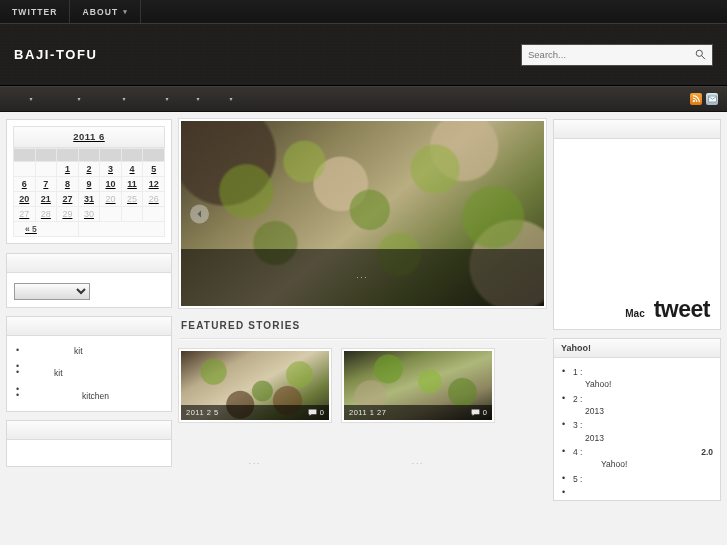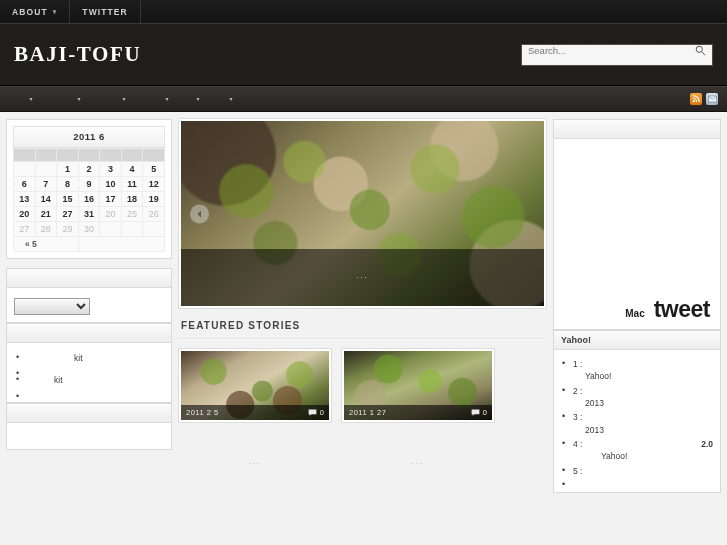--- a/index.html
+++ b/index.html
@@ -43,30 +43,29 @@
     background-size: 3px 3px;
     display: flex;
     align-items: center;
     justify-content: space-between;
     padding: 0 14px 0 14px;
     border-bottom: 1px solid #000;
     position: relative;
   }
   .site-title {
     color: #fff;
-    font-size: 21px;
+    font-size: 13px;
     font-weight: bold;
     letter-spacing: 1.6px;
-    font-family: Liberation Serif, serif;
   }
   .searchbox {
     width: 192px; height: 22px;
     background: #f6f6f6;
     border: 1px solid #4c4c4c;
-    display: flex; align-items: flex-start;
+    display: flex; align-items: center;
     padding: 0 6px;
   }
   .searchbox input {
     flex: 1;
     border: none; outline: none; background: transparent;
     font-size: 9.5px; color: #555;
     font-family: "Liberation Sans", sans-serif;
   }
   .search-ico {
     width: 11px; height: 11px; position: relative; flex: none;
@@ -115,40 +114,41 @@
     height: 433px;
     background: #f2f2f2;
     background-image: radial-gradient(#ffffff 0.6px, transparent 0.7px);
     background-size: 4px 4px;
   }
 
   
   .widget {
     background: #fff;
     border: 1px solid #d9d9d9;
-    margin-bottom: 0;
+    margin-bottom: 8px;
   }
   .widget-head {
     height: 19px;
     background: linear-gradient(#fcfcfc, #ededed);
     border-bottom: 1px solid #dcdcdc;
     display: flex; align-items: center;
     padding: 0 7px;
     font-size: 9px;
     font-weight: bold;
     color: #3d3d3d;
   }
   .widget-body { padding: 7px; }
 
   
   .col-left { width: 166px; flex: none; }
 
   .cal-wrap {
     background: #fff; border: 1px solid #d9d9d9; padding: 6px;
     margin-bottom: 9px;
+    text-decoration: underline;
   }
   table.calendar {
     width: 100%; border-collapse: collapse;
     font-size: 9px; color: #333;
   }
   table.calendar caption {
     font-size: 9.5px; font-weight: bold; color: #333;
     padding: 4px 0 5px 0;
     background: linear-gradient(#fdfdfd, #f0f0f0);
     border: 1px solid #e2e2e2;
@@ -335,25 +335,25 @@
   .news-line2.ind { padding-left: 28px; }
   .news-line2.ind2 { padding-left: 40px; }
   .bold { font-weight: bold; }
   .spacer-li { height: 7px; }
 </style>
 </head>
 <body>
 
 <div class="topbar">
   <div class="topbar-item">
+    <span>TWITTER</span>
+  </div>
+  <div class="topbar-item">
     <span>ABOUT</span>
     <span class="caret">▾</span>
-  </div>
-  <div class="topbar-item">
-    <span>TWITTER</span>
   </div>
   <div class="topbar-item topbar-spacer"></div>
 </div>
 
 <div class="header">
   <div class="site-title">BAJI-TOFU</div>
   <div class="searchbox">
     <input type="text" placeholder="Search..." style="">
     <span class="search-ico">
       <svg width="11" height="11" viewBox="0 0 11 11">
@@ -436,29 +436,20 @@
             <td>5</td>
           </tr>
           <tr>
             <td>6</td>
             <td>7</td>
             <td>8</td>
             <td>9</td>
             <td>10</td>
             <td>11</td>
             <td>12</td>
-          </tr>
-          <tr>
-            <td>13</td>
-            <td>14</td>
-            <td>15</td>
-            <td>16</td>
-            <td>17</td>
-            <td>18</td>
-            <td>19</td>
           </tr>
           <tr>
             <td>20</td>
             <td>21</td>
             <td>27</td>
             <td>31</td>
             <td class="dim">20</td>
             <td class="dim">25</td>
             <td class="dim">26</td>
           </tr>
@@ -491,20 +482,21 @@
     </div>
 
     <div class="widget">
       <div class="widget-head"></div>
       <div class="widget-body">
         <ul class="catlist">
           <li class="indent-a">kit</li>
           <li></li>
           <li class="indent-b">kit</li>
           <li></li>
+          <li class="indent-c">kitchen</li>
         </ul>
       </div>
     </div>
 
     <div class="widget">
       <div class="widget-head"></div>
       <div class="widget-body" style="height:26px"></div>
     </div>
   </div>
 

